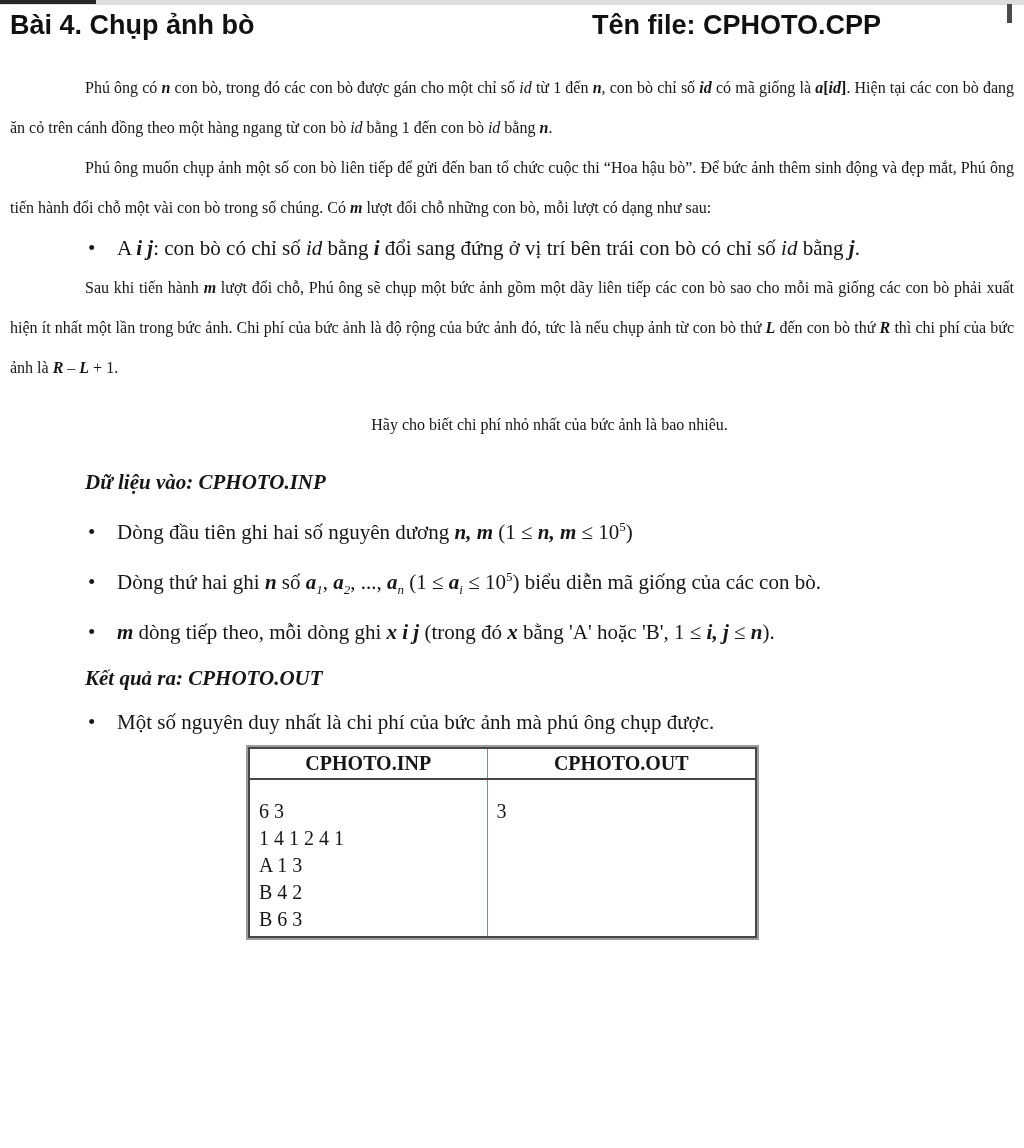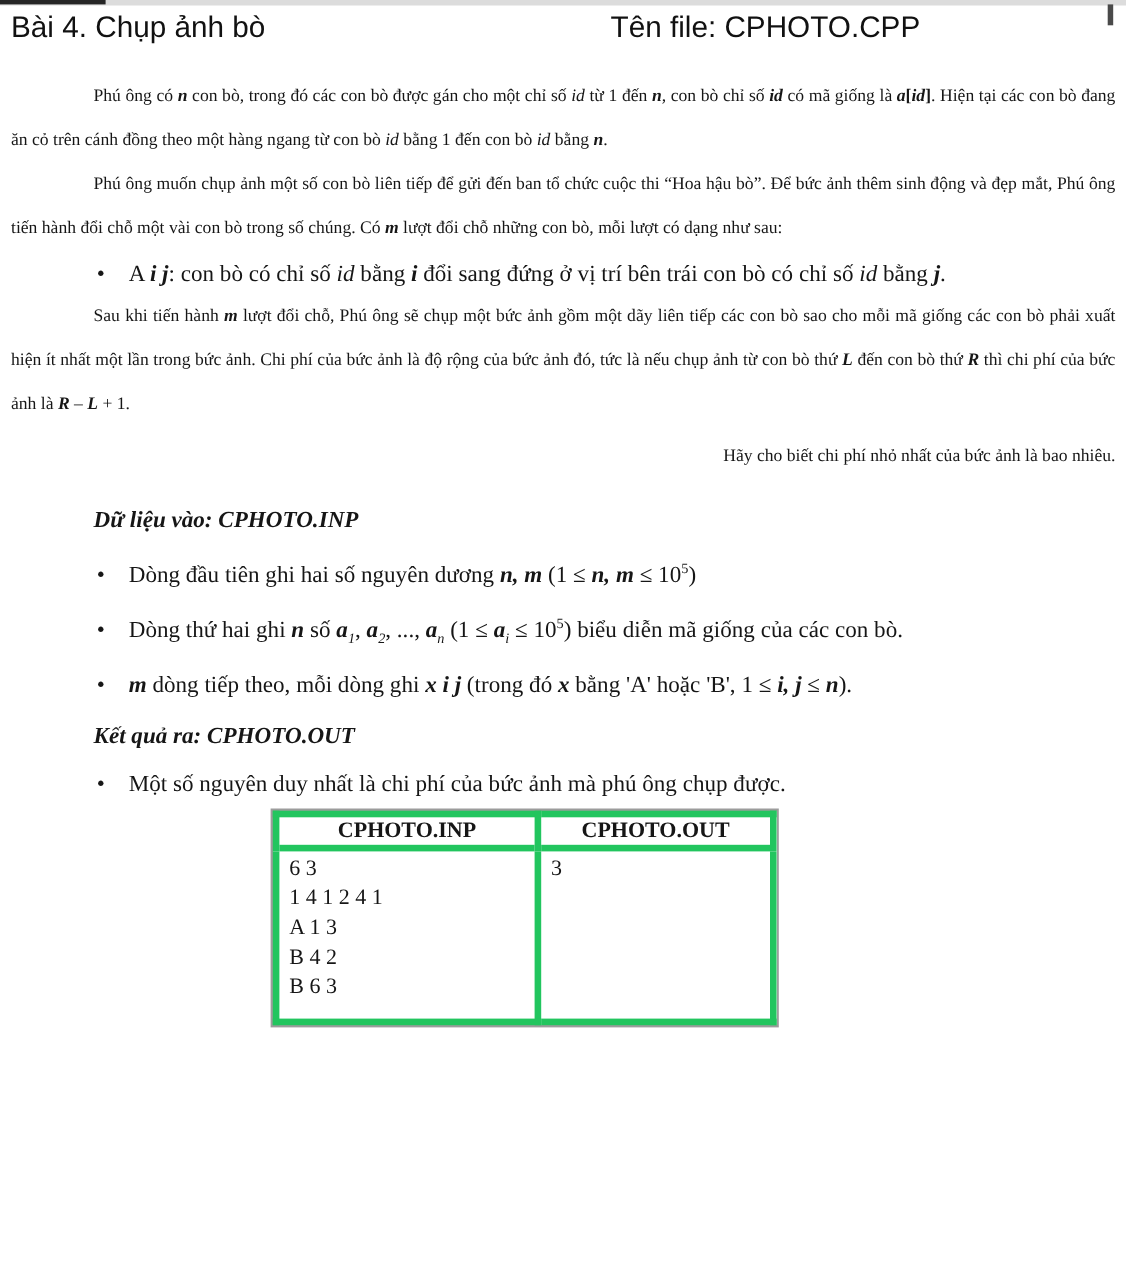--- a/index.html
+++ b/index.html
@@ -15,35 +15,35 @@
   
   .top-strip  { position: absolute; top: 0; left: 0; width: 1024px; height: 5px; background: #dcdcdc; }
   .top-mark   { position: absolute; top: 0; left: 0; width: 96px; height: 4px; background: #262626; }
   .right-mark { position: absolute; top: 4px; left: 1007px; width: 5px; height: 19px; background: #4a4a4a; }
 
   
   .doc-header { position: relative; height: 44px; padding-top: 13px; }
   .doc-title, .file-name {
     position: absolute; top: 10px;
     font-family: "Liberation Sans", sans-serif;
-    font-weight: 400; font-size: 27px; color: #111;
+    font-weight: 700; font-size: 27px; color: #111;
     white-space: nowrap;
   }
   .doc-title { left: 10px; }
-  .file-name { left: 555px; }
+  .file-name { left: 592px; }
 
   
   .para {
     margin: 0 10px;
     font-size: 16px; line-height: 40px;
     text-align: justify;
     text-indent: 75px;
   }
   .p1 { margin-top: 24px; }
-  .p4 { margin-top: 7px; text-align: right; }
+  .p4 { margin-top: 17px; text-align: center; }
 
   ul.bullets { list-style: none; margin: 0 6px 0 80px; }
   ul.bullets li {
     position: relative; padding-left: 37px;
     font-size: 21px; line-height: 40px;
     text-align: left;
   }
   ul.bullets li::before {
     content: "\2022";
     position: absolute; left: 8px; top: 0;
@@ -72,34 +72,34 @@
 
   
   table.example {
     margin: 5px 0 0 248px;
     border-collapse: collapse;
     border: 2px solid #474747;
     box-shadow: 0 0 0 2px #9c9c9c;
     table-layout: fixed;
   }
   table.example th, table.example td {
-    border: 6px solid #22c55e;
+    border: 1px solid #22c55e;
     font-size: 20px;
   }
   table.example th {
-    width: 214px; height: 31px;
+    width: 269px; height: 31px;
     border-bottom: 2px solid #474747;
     font-weight: 700; text-align: center;
     padding: 0 4px;
   }
   table.example th.col-inp { width: 238px; }
   table.example td {
     vertical-align: top;
     height: 158px;
-    padding: 2px 10px 0 9px;
+    padding: 18px 10px 0 9px;
     line-height: 27px;
   }
   .cell-line { white-space: pre; }
 </style>
 </head>
 <body>
 
 <div class="page">
 
   <div class="top-strip"></div>

